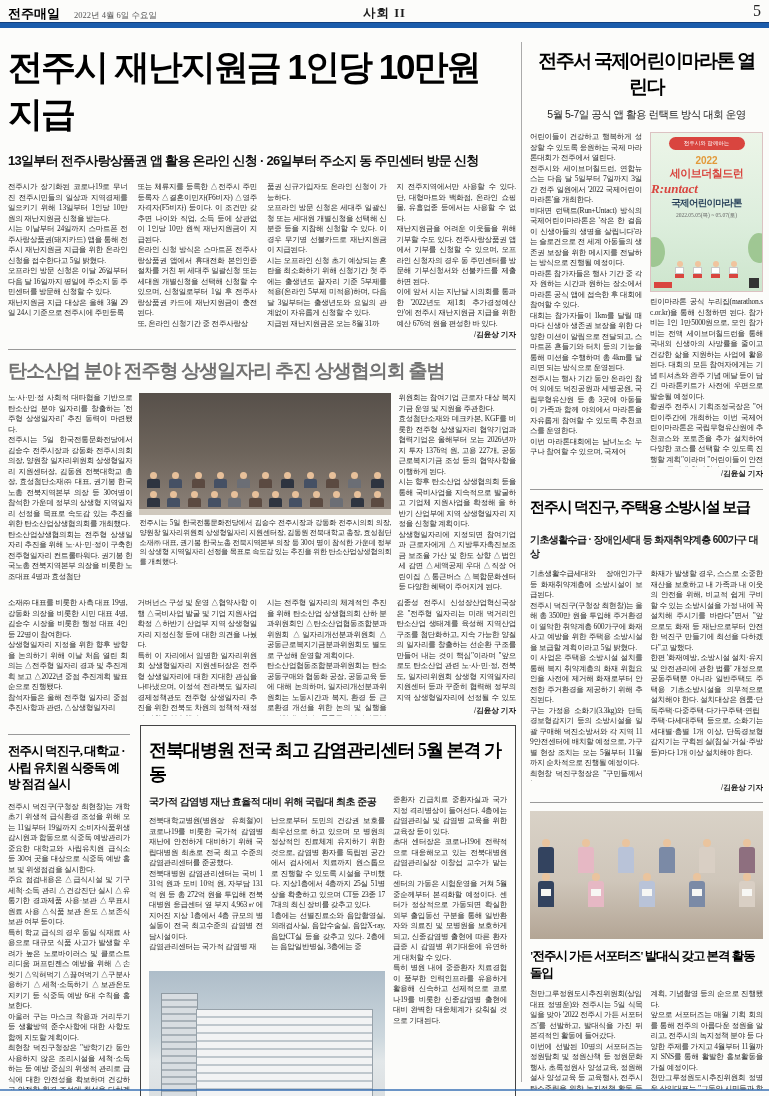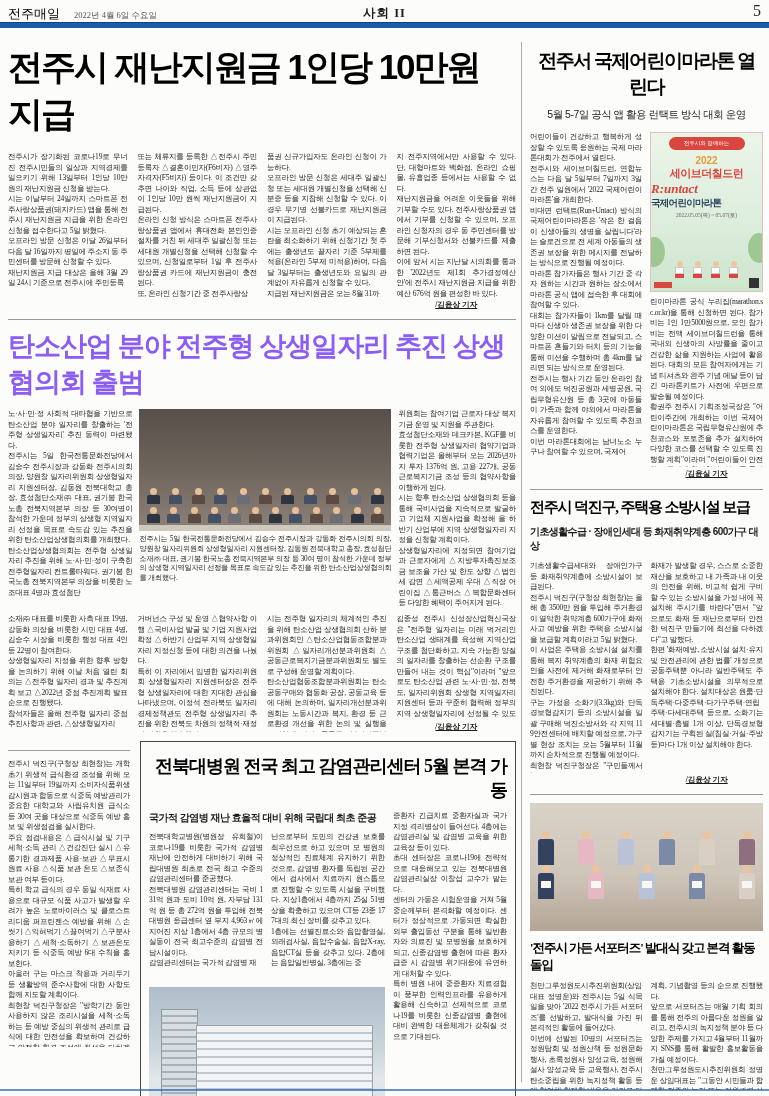--- a/index.html
+++ b/index.html
@@ -1,39 +1,39 @@
 <!DOCTYPE html>
 <html><head>
 <meta charset="utf-8">
 <style>
   html,body{margin:0;padding:0;background:#e8e8e8;}
   .page{position:relative;width:769px;height:1096px;background:#fcfcfa;font-family:"Liberation Serif",serif;color:#1c1c1c;overflow:hidden;margin:0 auto;}
   
   .header{position:absolute;top:4px;left:8px;right:8px;height:17px;}
-  .paper-name{font-family:"Liberation Sans",sans-serif;font-weight:normal;font-size:13px;color:#000;display:inline-block;}
+  .paper-name{font-family:"Liberation Sans",sans-serif;font-weight:bold;font-size:13px;color:#000;display:inline-block;}
   .pub-date{font-size:8.5px;color:#555;margin-left:10px;display:inline-block;}
   .section-label{position:absolute;left:50%;transform:translateX(-50%);top:1px;font-size:12.5px;font-weight:bold;letter-spacing:1px;}
   .page-num{position:absolute;right:0;top:-2px;font-size:16px;color:#222;}
   .masthead-bar{position:absolute;top:22px;left:0;width:769px;height:5px;background:#1b5cab;border-top:1px solid #123f7d;}
   .bottom-rule{position:absolute;left:0;right:0;bottom:5px;height:2px;background:#1b5cab;opacity:.65;}
   .vrule{position:absolute;left:521px;top:42px;bottom:14px;width:1px;background:#aaa;}
   
   .bodytext{font-size:7.5px;line-height:10.5px;text-align:justify;white-space:pre-line;letter-spacing:-0.2px;word-break:break-all;overflow:hidden;color:#1d1d1d;}
-  .byline{font-size:7.6px;font-weight:bold;text-align:center;margin-top:2px;text-decoration:underline;}
+  .byline{font-size:7.6px;font-weight:bold;text-align:right;margin-top:2px;}
   .hrule{border:none;border-top:1px solid #999;margin:9px 0 8px;}
   
   .left-stack{position:absolute;left:8px;top:34px;width:508px;}
   .relief-headline{font-family:"Liberation Sans",sans-serif;font-weight:bold;font-size:35px;letter-spacing:-2px;margin:10px 0 14px;color:#000;}
   .relief-subhead{font-family:"Liberation Sans",sans-serif;font-weight:bold;font-size:13px;letter-spacing:-0.7px;margin:0 0 12px;color:#111;}
   .cols4{display:flex;gap:10px;}
   .cols4 .bodytext{flex:1;height:158px;}
   .colwrap{flex:1;}
   .colwrap .bodytext{height:146px;}
   
-  .carbon-headline{font-size:27px;font-weight:bold;letter-spacing:-1px;margin:4px 0 9px;color:#8b5cf6;}
+  .carbon-headline{font-size:19px;font-weight:bold;letter-spacing:-1px;margin:4px 0 9px;color:#737373;}
   .carbon-subhead{font-family:"Liberation Sans",sans-serif;font-weight:bold;font-size:10.5px;letter-spacing:-0.5px;margin:0 0 9px;}
   .carbon-top{display:flex;gap:7px;height:198px;}
   .carbon-left{width:126px;}.carbon-left .bodytext{height:198px;}
   .carbon-mid{width:252px;}
   .carbon-right{width:119px;}.carbon-right .bodytext{height:198px;}
   .conf-photo{position:relative;width:252px;height:122px;background:linear-gradient(180deg,#57504a 0%,#6e655c 50%,#8d8279 100%);overflow:hidden;}
   .conf-banner{position:absolute;top:0;left:0;right:0;height:24px;background:linear-gradient(90deg,#10275d,#1c3f82);color:#fff;font-family:"Liberation Sans",sans-serif;font-weight:bold;font-size:9px;display:flex;align-items:center;justify-content:center;letter-spacing:-0.5px;}
   .crowd{position:absolute;bottom:8px;left:6px;right:6px;}
   .crow{display:flex;justify-content:space-between;margin-top:3px;}
   .p{width:16px;display:flex;flex-direction:column;align-items:center;}
@@ -46,21 +46,21 @@
   .carbon-caption{font-size:7.2px;line-height:9.8px;text-align:justify;letter-spacing:-0.2px;margin-top:4px;height:68px;overflow:hidden;color:#222;}
   .carbon-bottom{display:flex;gap:10px;margin-top:7px;}
   .carbon-bottom .bodytext{flex:1;height:118px;}
   .carbon-bottom .colwrap .bodytext{height:106px;}
   
   .bottom-row{display:flex;gap:10px;margin-top:9px;}
   .mini-col{width:122px;}
   .food-headline{font-size:12.5px;font-weight:bold;letter-spacing:-0.9px;line-height:16.5px;margin:7px 0 9px;color:#000;}
   .mini-col .bodytext{height:288px;}
   .hospital-box{width:376px;border:1px solid #444;padding:8px;height:386px;box-sizing:border-box;}
-  .hospital-headline{text-align:right;font-size:18px;font-weight:bold;letter-spacing:-1px;margin:4px 0 9px;color:#000;}
+  .hospital-headline{text-align:left;font-size:18px;font-weight:bold;letter-spacing:-1px;margin:4px 0 9px;color:#000;}
   .hospital-grid{display:flex;gap:8px;}
   .hospital-left{width:236px;}
   .hospital-subhead{font-family:"Liberation Sans",sans-serif;font-weight:bold;font-size:10px;letter-spacing:-0.5px;margin:0 0 7px;}
   .hcols{display:flex;gap:8px;}
   .hcols .bodytext{flex:1;height:148px;}
   .hosp-photo{position:relative;width:236px;height:146px;margin-top:7px;background:linear-gradient(180deg,#aebdc9 0%,#ccd7dd 45%,#e2e7e9 62%,#d7dbdd 100%);overflow:hidden;}
   .bldg-main{position:absolute;left:20%;right:5%;top:26%;bottom:11%;background:repeating-linear-gradient(180deg,#f2f3f4 0 6px,#bfc7cd 6px 8px);border:1px solid #97a2aa;}
   .bldg-tower{position:absolute;left:5%;width:15%;top:15%;bottom:11%;background:repeating-linear-gradient(180deg,#d8dde1 0 5px,#a8b1b8 5px 7px);border:1px solid #8f9aa2;}
   .hospital-right{flex:1;}
   .hospital-right .bodytext{height:326px;}
@@ -70,34 +70,34 @@
   .marathon-subhead{font-family:"Liberation Sans",sans-serif;font-weight:normal;font-size:10.5px;text-align:center;letter-spacing:-0.5px;margin:0 0 10px;}
   .marathon-body{display:flex;gap:8px;}
   .m-col1{width:112px;}.m-col1 .bodytext{height:348px;}
   .m-col2{width:113px;}
   .m-col2 .bodytext{height:170px;margin-top:5px;}
   .poster{position:relative;width:113px;height:160px;background:linear-gradient(180deg,#ecf5e8 0%,#ddeedd 55%,#cde5cd 100%);border:1px solid #dcc2c2;overflow:hidden;box-sizing:border-box;}
   .poster-ribbon{position:absolute;top:4px;left:50%;transform:translateX(-50%);width:76px;height:13px;background:#d9453f;border-radius:7px;color:#fff;font-size:5.5px;display:flex;align-items:center;justify-content:center;font-family:"Liberation Sans",sans-serif;}
   .poster-year{margin-top:22px;text-align:center;font-family:"Liberation Sans",sans-serif;font-weight:bold;font-size:10px;color:#e29a3a;}
   .poster-org{text-align:center;font-family:"Liberation Sans",sans-serif;font-weight:bold;font-size:11px;color:#d9453f;letter-spacing:-0.5px;}
   .poster-en{text-align:left;font-weight:bold;font-style:italic;font-size:13px;color:#d9453f;}
-  .poster-ko{text-align:left;font-family:"Liberation Sans",sans-serif;font-weight:bold;font-size:9.5px;color:#28415a;letter-spacing:-0.7px;}
+  .poster-ko{text-align:center;font-family:"Liberation Sans",sans-serif;font-weight:bold;font-size:9.5px;color:#28415a;letter-spacing:-0.7px;}
   .poster-date{text-align:center;font-size:5.5px;color:#666;margin-top:2px;}
   .tree{position:absolute;width:22px;height:30px;border-radius:50%;background:#8cbb7c;opacity:.75;}
   .tree.t1{left:-8px;bottom:24px;}
   .tree.t2{right:-8px;bottom:28px;}
   .runners{position:absolute;bottom:13px;left:0;right:0;display:flex;justify-content:center;gap:7px;}
   .runner{width:11px;display:flex;flex-direction:column;align-items:center;}
   .runner .rh{width:6px;height:6px;border-radius:50%;background:#f0c49e;}
   .runner .rs{width:9px;height:7px;background:#fff;border:1px solid #c9c9c9;box-sizing:border-box;}
   .runner .rp{width:9px;height:4px;background:#d9453f;}
   .poster-logo{position:absolute;bottom:3px;left:3px;width:18px;height:6px;background:#d9453f;}
   .poster-qr{position:absolute;bottom:3px;right:3px;width:10px;height:10px;background:#333;}
   .fire-headline{font-size:15px;font-weight:bold;letter-spacing:-1.2px;margin:8px 0 7px;color:#000;}
-  .fire-subhead{font-family:"Liberation Sans",sans-serif;font-weight:bold;font-size:10px;letter-spacing:-0.6px;margin:8px 0 8px;}
+  .fire-subhead{font-family:"Liberation Sans",sans-serif;font-weight:bold;font-size:10px;letter-spacing:-0.6px;margin:16px 0 8px;}
   .fire-body{display:flex;gap:8px;}
   .fire-body .c{flex:1;}
   .fire-body .bodytext{height:212px;}
   .garden-photo{position:relative;width:233px;height:128px;background:linear-gradient(180deg,#d9d2c7 0%,#cfc6ba 55%,#b4a родич696 100%);background:linear-gradient(180deg,#d9d2c7 0%,#cfc6ba 55%,#b3a595 100%);overflow:hidden;margin-top:4px;}
   .grow{position:absolute;left:6px;right:6px;display:flex;justify-content:space-between;}
   .grow.back{top:28px;}
   .grow.front{top:62px;}
   .gp{width:20px;display:flex;flex-direction:column;align-items:center;}
   .gp i{display:block;width:8px;height:8px;border-radius:50%;background:#eac49e;}
   .gp b{display:block;width:16px;height:26px;background:#33435f;border-radius:3px 3px 0 0;position:relative;}
@@ -122,20 +122,21 @@
     <span class="pub-date">2022년 4월 6일 수요일</span>
     <span class="section-label">사회 II</span>
     <span class="page-num">5</span>
   </div>
   <div class="masthead-bar"></div>
 
   <div class="left-stack">
 
     <section>
       <h1 class="relief-headline">전주시 재난지원금 1인당 10만원 지급</h1>
+      <h2 class="relief-subhead">13일부터 전주사랑상품권 앱 활용 온라인 신청 · 26일부터 주소지 동 주민센터 방문 신청</h2>
       <div class="cols4">
         <div class="bodytext">전주시가 장기화된 코로나19로 무너진 전주시민들의 일상과 지역경제를 일으키기 위해 13일부터 1인당 10만 원의 재난지원금 신청을 받는다.
 시는 이날부터 24일까지 스마트폰 전주사랑상품권(돼지카드) 앱을 통해 전주시 재난지원금 지급을 위한 온라인 신청을 접수한다고 5일 밝혔다.
 오프라인 방문 신청은 이달 26일부터 다음 달 16일까지 평일에 주소지 동 주민센터를 방문해 신청할 수 있다.
 재난지원금 지급 대상은 올해 3월 29일 24시 기준으로 전주시에 주민등록</div>
         <div class="bodytext">또는 체류지를 등록한 △전주시 주민등록자 △결혼이민자(F6비자) △영주자격자(F5비자) 등이다. 이 조건만 갖추면 나이와 직업, 소득 등에 상관없이 1인당 10만 원씩 재난지원금이 지급된다.
 온라인 신청 방식은 스마트폰 전주사랑상품권 앱에서 휴대전화 본인인증 절차를 거친 뒤 세대주 일괄신청 또는 세대원 개별신청을 선택해 신청할 수 있으며, 신청일로부터 1일 후 전주사랑상품권 카드에 재난지원금이 충전된다.
 또, 온라인 신청기간 중 전주사랑상</div>
         <div class="bodytext">품권 신규가입자도 온라인 신청이 가능하다.
 오프라인 방문 신청은 세대주 일괄신청 또는 세대원 개별신청을 선택해 신분증 등을 지참해 신청할 수 있다. 이 경우 무기명 선불카드로 재난지원금이 지급된다.
@@ -282,20 +283,21 @@
         <div class="colwrap">
           <div class="bodytext">김종성 전주시 신성장산업혁신국장은 "전주형 일자리는 미래 먹거리인 탄소산업 생태계를 육성해 지역산업 구조를 첨단화하고, 지속 가능한 양질의 일자리를 창출하는 선순환 구조를 만들어 내는 것이 핵심"이라며 "앞으로도 탄소산업 관련 노·사·민·정, 전북도, 일자리위원회 상생형 지역일자리 지원센터 등과 꾸준히 협력해 정부의 지역 상생형일자리에 선정될 수 있도록 노력해 그 파급효과가 시민들에게 돌아갈 수 있도록 최선을 다하겠다"고 말했다.</div>
           <div class="byline">/김윤상 기자</div>
         </div>
       </div>
     </section>
 
     <div class="bottom-row">
       <div class="mini-col">
         <hr class="hrule">
+        <h3 class="food-headline">전주시 덕진구, 대학교 · 사립 유치원 식중독 예방 점검 실시</h3>
         <div class="bodytext">전주시 덕진구(구청장 최현창)는 개학 초기 위생적 급식환경 조성을 위해 오는 11일부터 19일까지 소비자식품위생감시원과 합동으로 식중독 예방관리가 중요한 대학교와 사립유치원 급식소 등 30여 곳을 대상으로 식중독 예방 홍보 및 위생점검을 실시한다.
 주요 점검내용은 △급식시설 및 기구 세척·소독 관리 △건강진단 실시 △유통기한 경과제품 사용·보관 △무표시 원료 사용 △식품 보관 온도 △보존식 보관 여부 등이다.
 특히 학교 급식의 경우 동일 식재료 사용으로 대규모 식품 사고가 발생할 우려가 높은 노로바이러스 및 클로스트리디움 퍼프린젠스 예방을 위해 △손 씻기 △익혀먹기 △끓여먹기 △구분사용하기 △세척·소독하기 △보관온도 지키기 등 식중독 예방 6대 수칙을 홍보한다.
 아울러 구는 마스크 착용과 거리두기 등 생활방역 준수사항에 대한 사항도 함께 지도할 계획이다.
 최현창 덕진구청장은 "방학기간 동안 사용하지 않은 조리시설을 세척·소독 하는 등 예방 중심의 위생적 관리로 급식에 대한 안전성을 확보하며 건강하고 안전한 환경 조성에 최선을 다하겠다"고 말했다.</div>
 
       </div>
 
       <section class="hospital-box">
         <h1 class="hospital-headline">전북대병원 전국 최고 감염관리센터 5월 본격 가동</h1>

